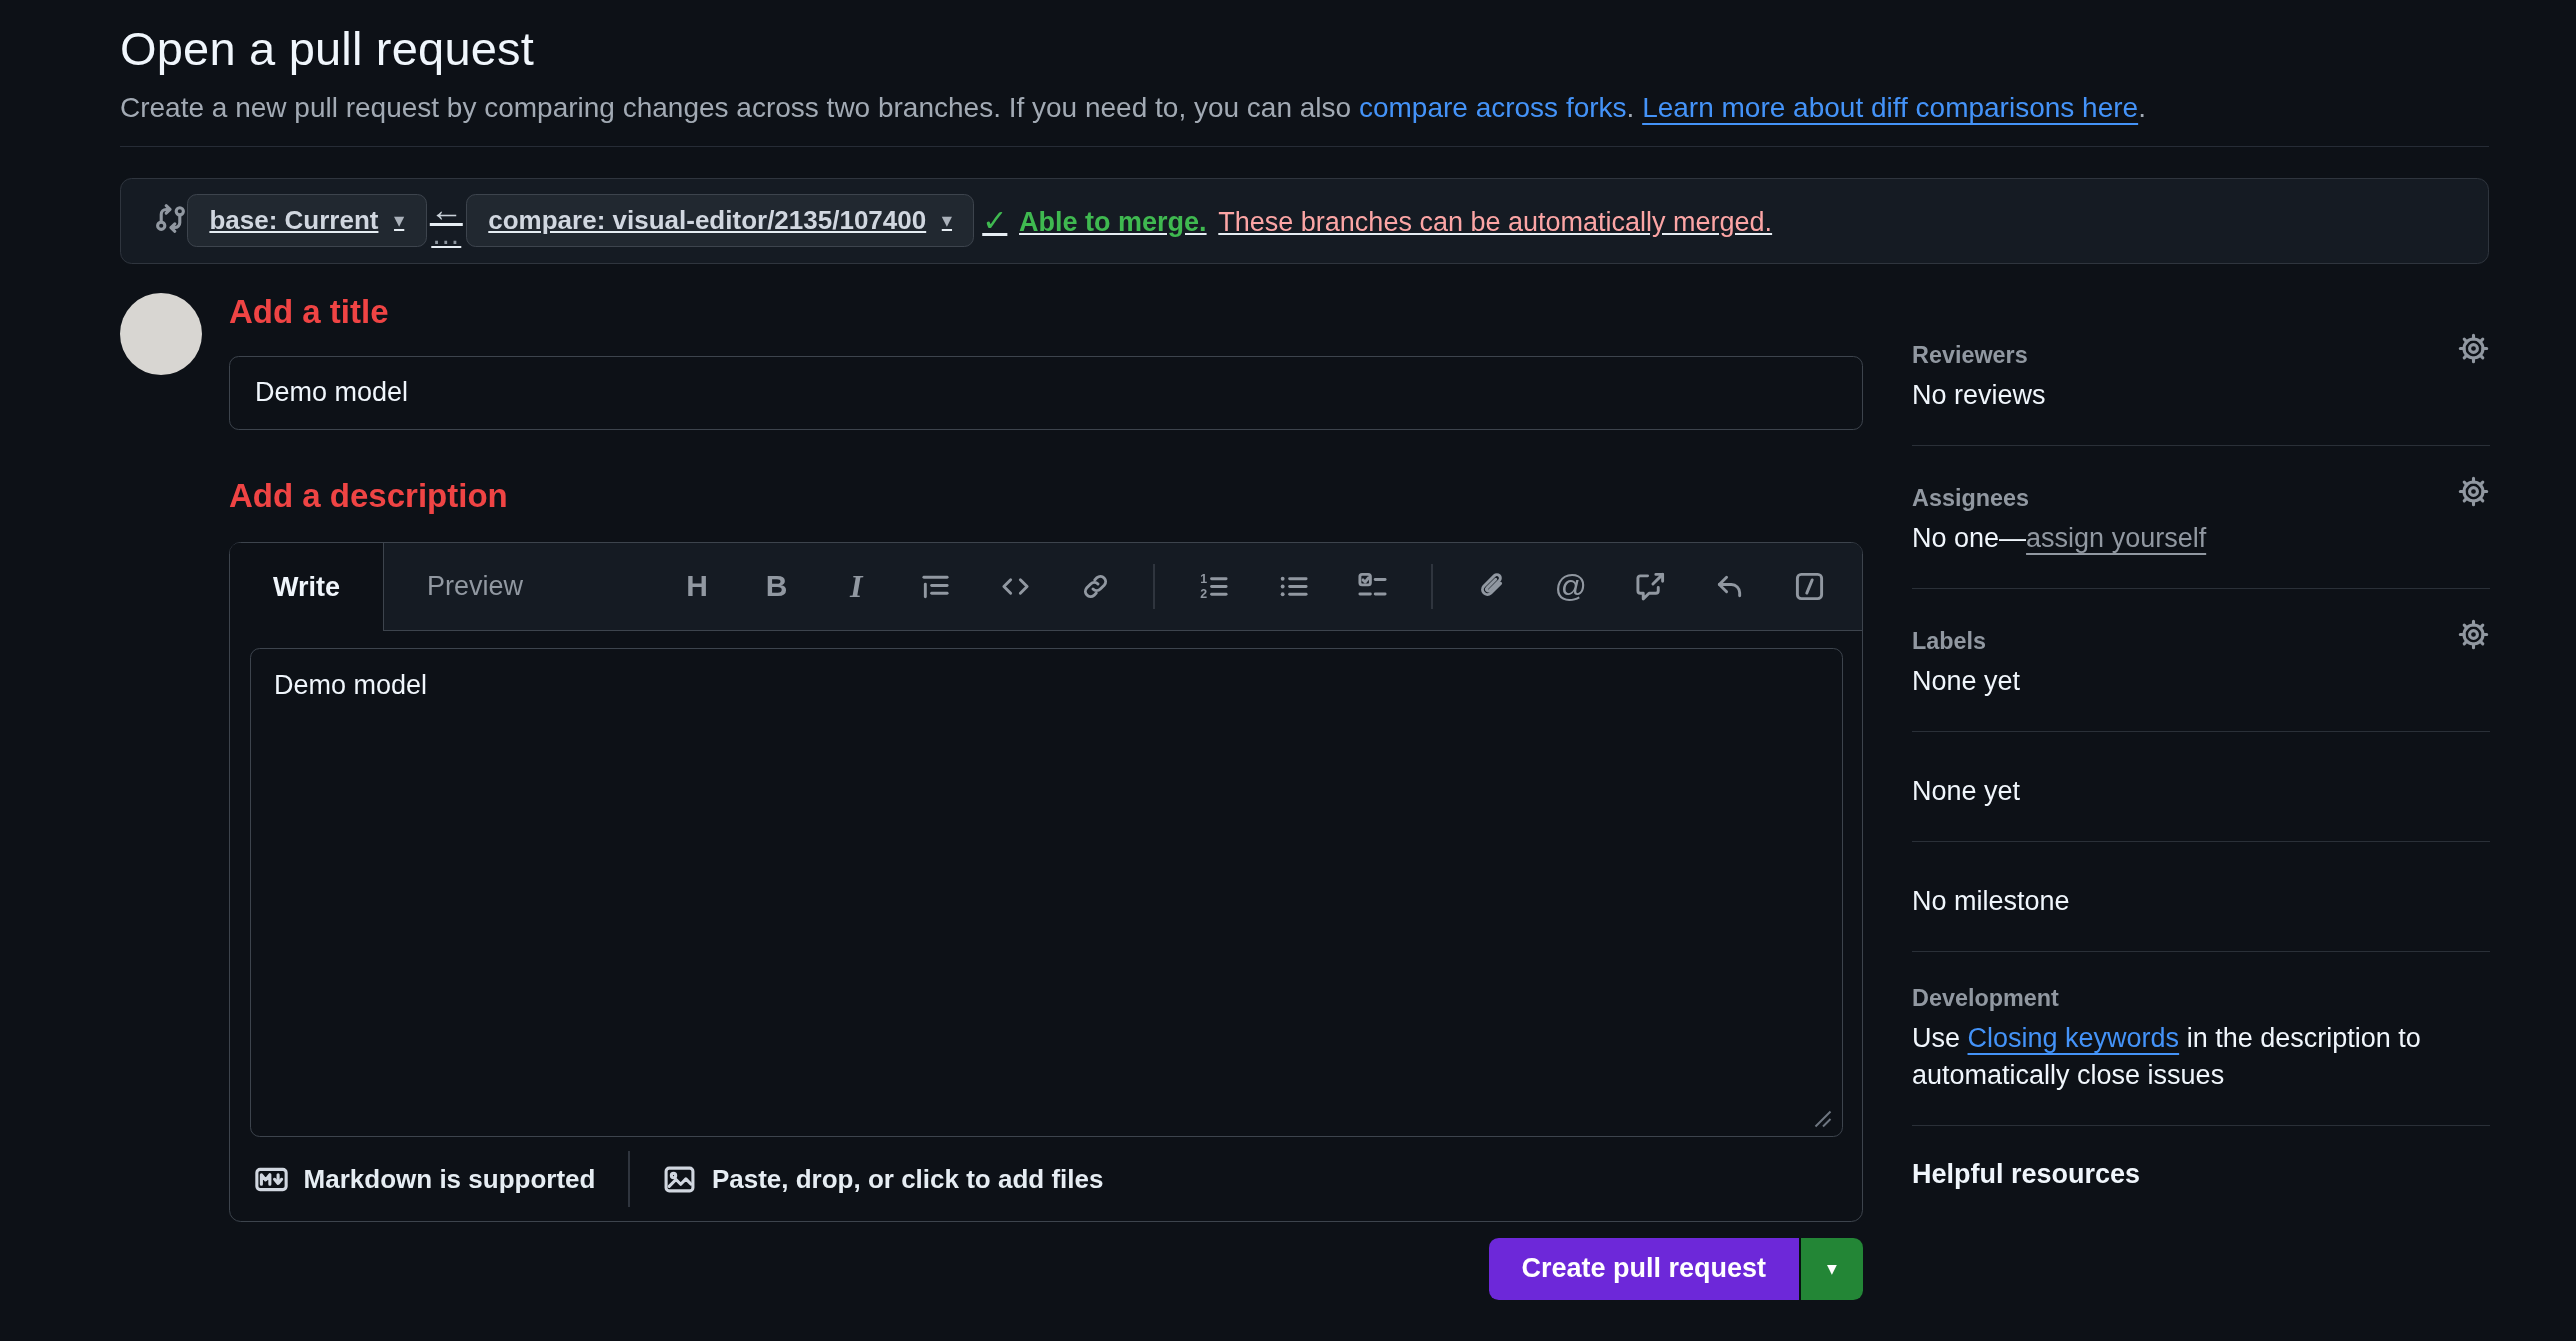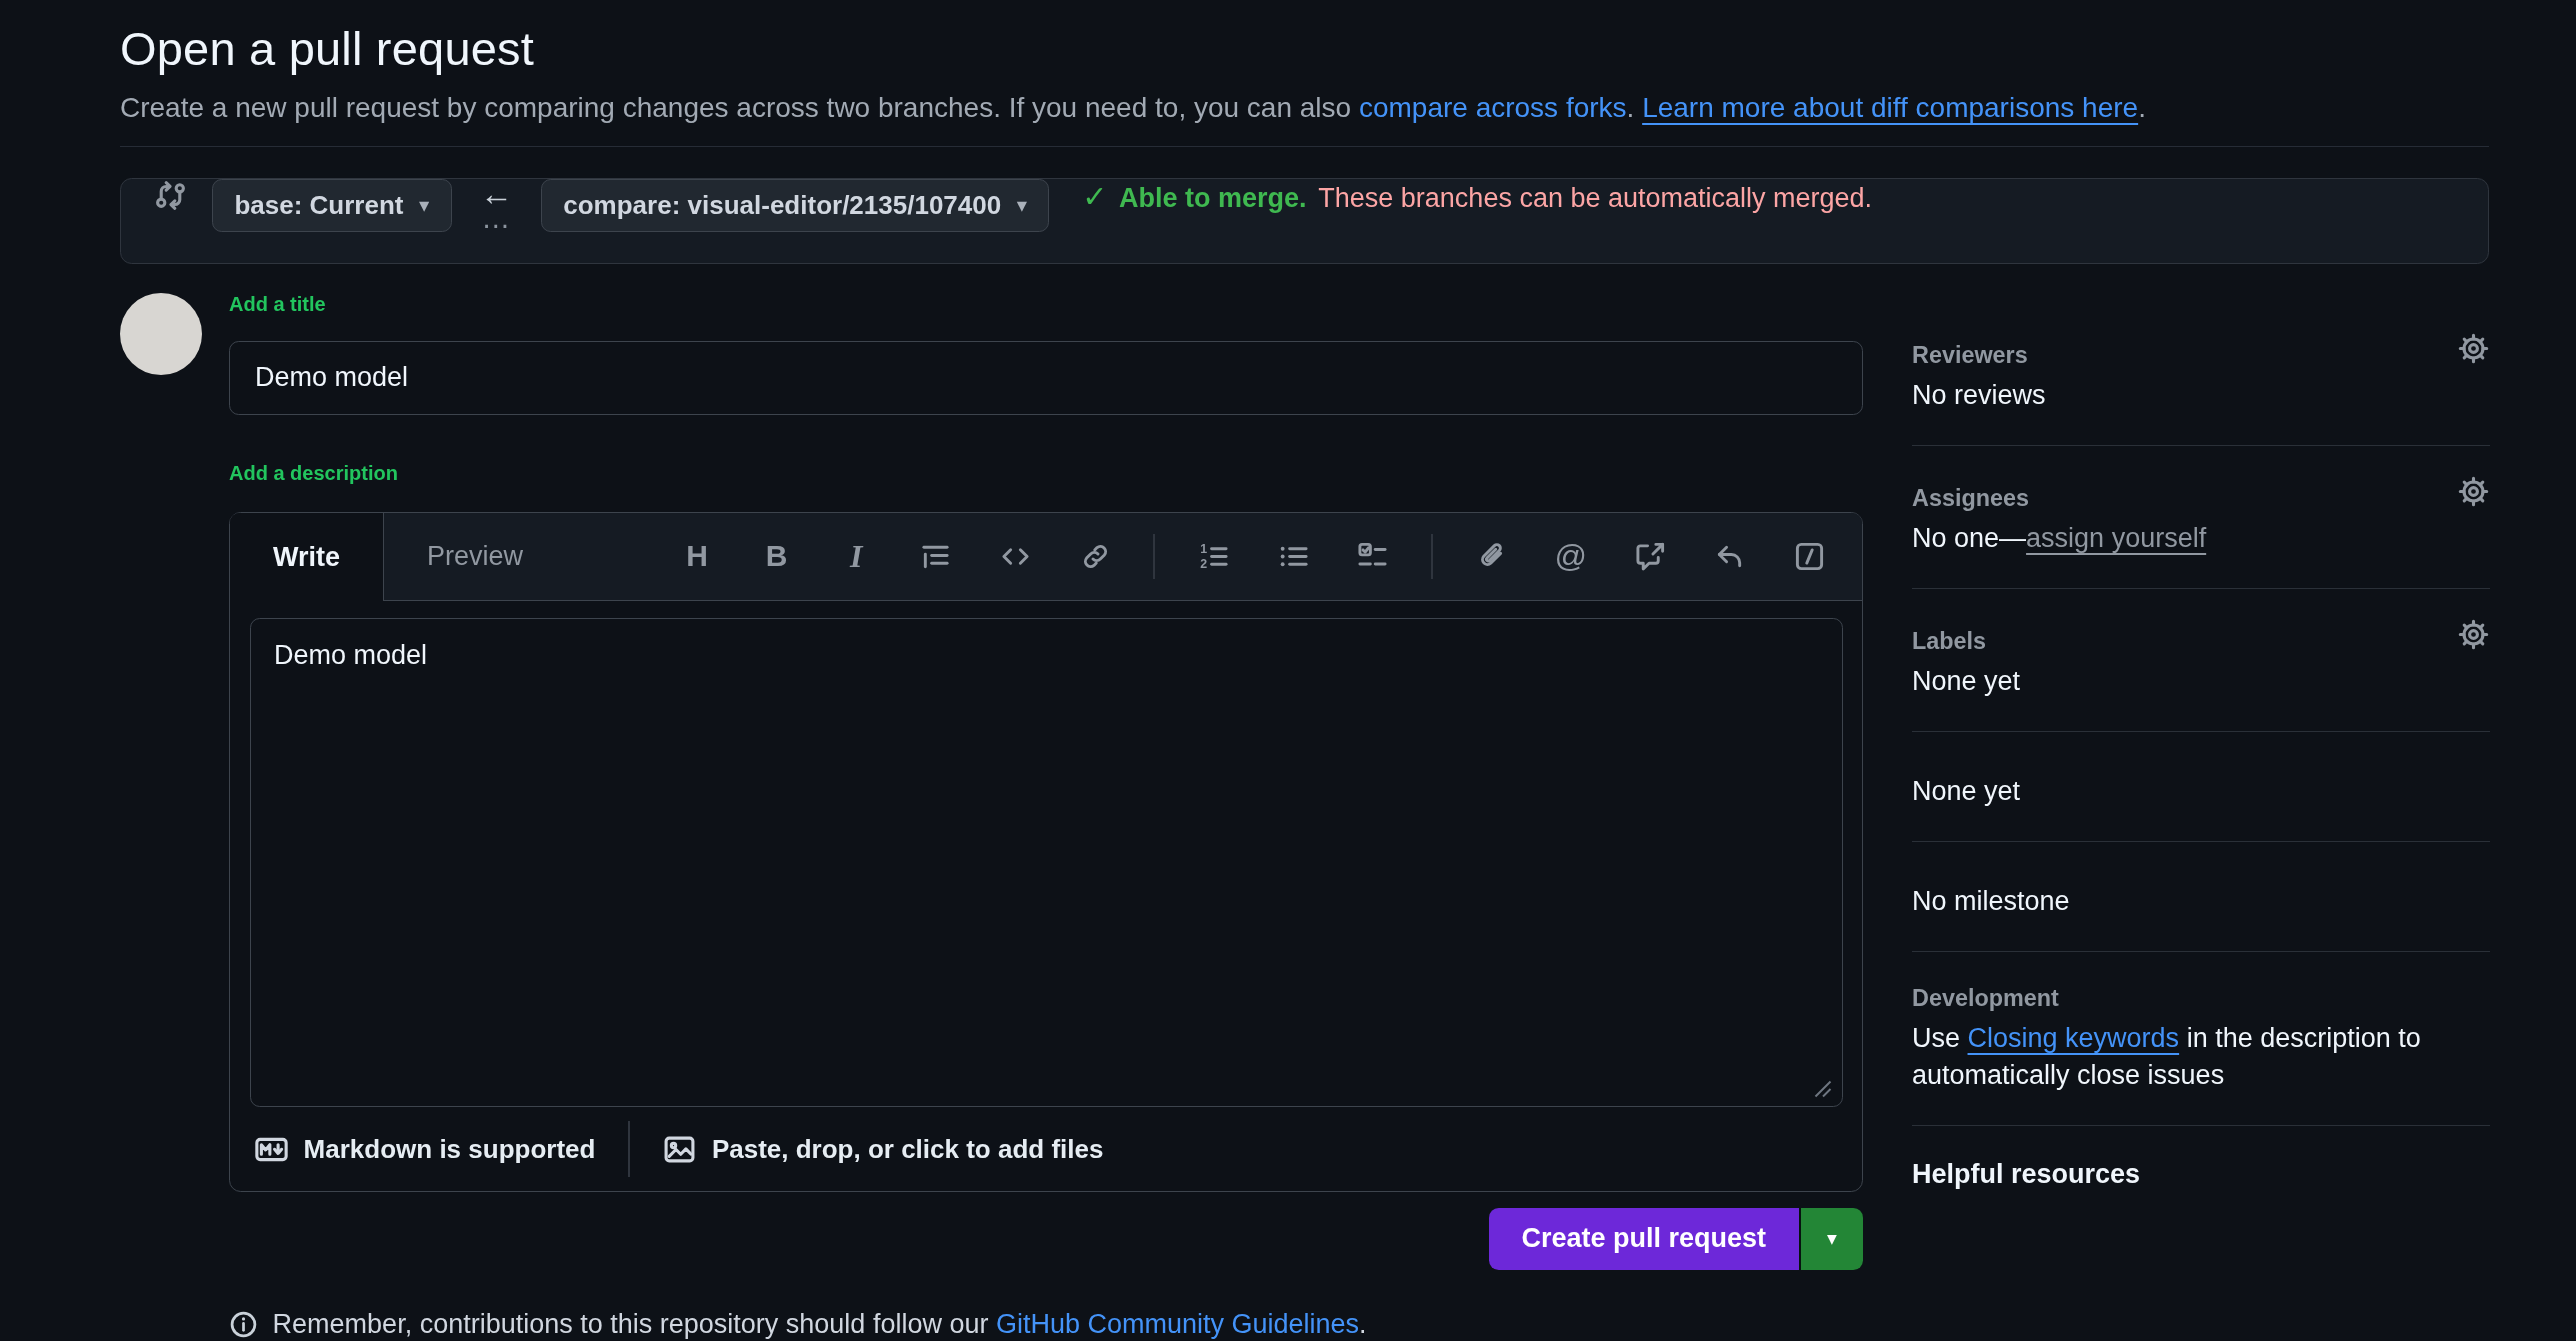--- a/index.html
+++ b/index.html
@@ -15,21 +15,21 @@
   
   .hd-title { font-size:47px; font-weight:400; color:#f0f6fc; line-height:56px; letter-spacing:0.2px; }
   .hd-lede { margin-top:11.7px; font-size:28px; color:#a2aab4; line-height:37px; padding-bottom:19.5px; border-bottom:1.9px solid #262c36; }
   a.lnk { color:#4493f8; text-decoration:none; cursor:pointer; }
   a.lnk.u { text-decoration:underline; text-underline-offset:5.8px; }
 
   
   .cmp-bar {
     margin-top:31px; height:86px; background:#151b23;
     border:1.9px solid #2f353e; border-radius:11.7px;
-    display:flex; padding:0 33px; gap:25px;
+    display:flex; align-items:center; padding:0 33px; text-decoration:underline;
   }
   .btn-secondary {
     display:inline-flex; align-items:center; gap:15.6px;
     background:#212830; border:1.9px solid #3d444d; border-radius:9.7px;
     height:53px; padding:0 21.4px; font-size:26px; font-weight:600; color:#d1d7e0; cursor:pointer;
     white-space:nowrap;
   }
   .caret { font-size:20.4px; color:#aab1ba; line-height:1; }
   .arrow-stack { display:flex; flex-direction:column; align-items:center; width:43px; margin:0 -1.9px; }
   .arrow-stack .arr { font-size:33px; color:#c9d1d9; line-height:29px; }
@@ -39,21 +39,21 @@
   .merge-ok { color:#3fb950; font-weight:700; }
   .merge-detail { color:#fca5a5; }
 
   
   .body-row { display:flex; margin-top:29px; }
   .avatar-col { width:109px; flex:none; }
   .avatar { width:82px; height:82px; border-radius:50%; background:#d8d6d2; }
   .main-col { width:1634px; flex:none; }
   .sidebar { width:578px; flex:none; margin-left:49px; padding-top:43px; }
 
-  .sec-heading { font-size:20px; font-weight:700; color:#22c55e; }
+  .sec-heading { font-size:33px; font-weight:700; color:#ef4444; }
   .title-input {
     margin-top:25px; width:100%; height:74px; background:#0d1117;
     border:1.9px solid #3d444d; border-radius:9.7px; color:#f0f6fc;
     font-size:27px; padding:0 25px; font-family:inherit; outline:none; display:block;
   }
   .desc-heading { margin-top:47px; }
 
   
   .editor { margin-top:27px; border:1.9px solid #3d444d; border-radius:11.7px; background:#0d1117; }
   .editor-head {

